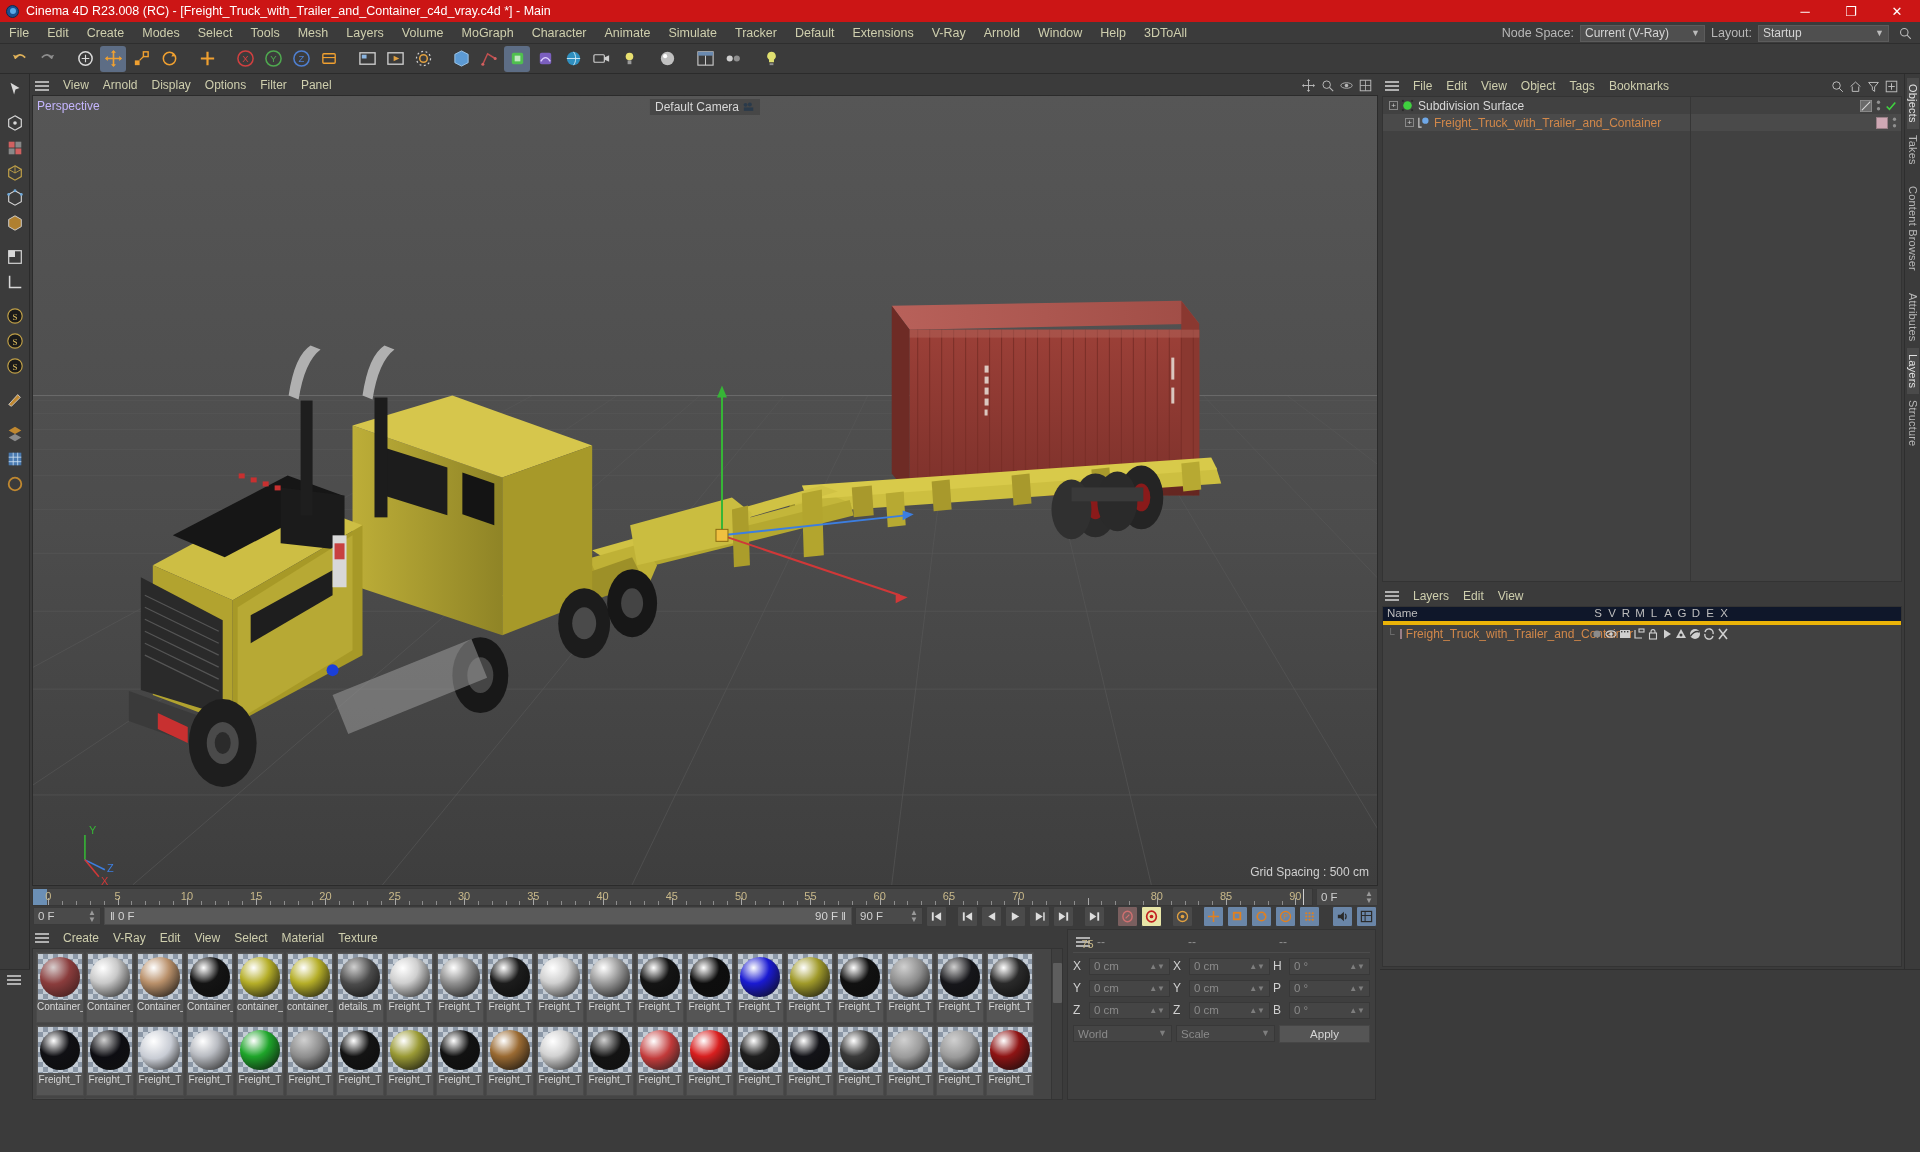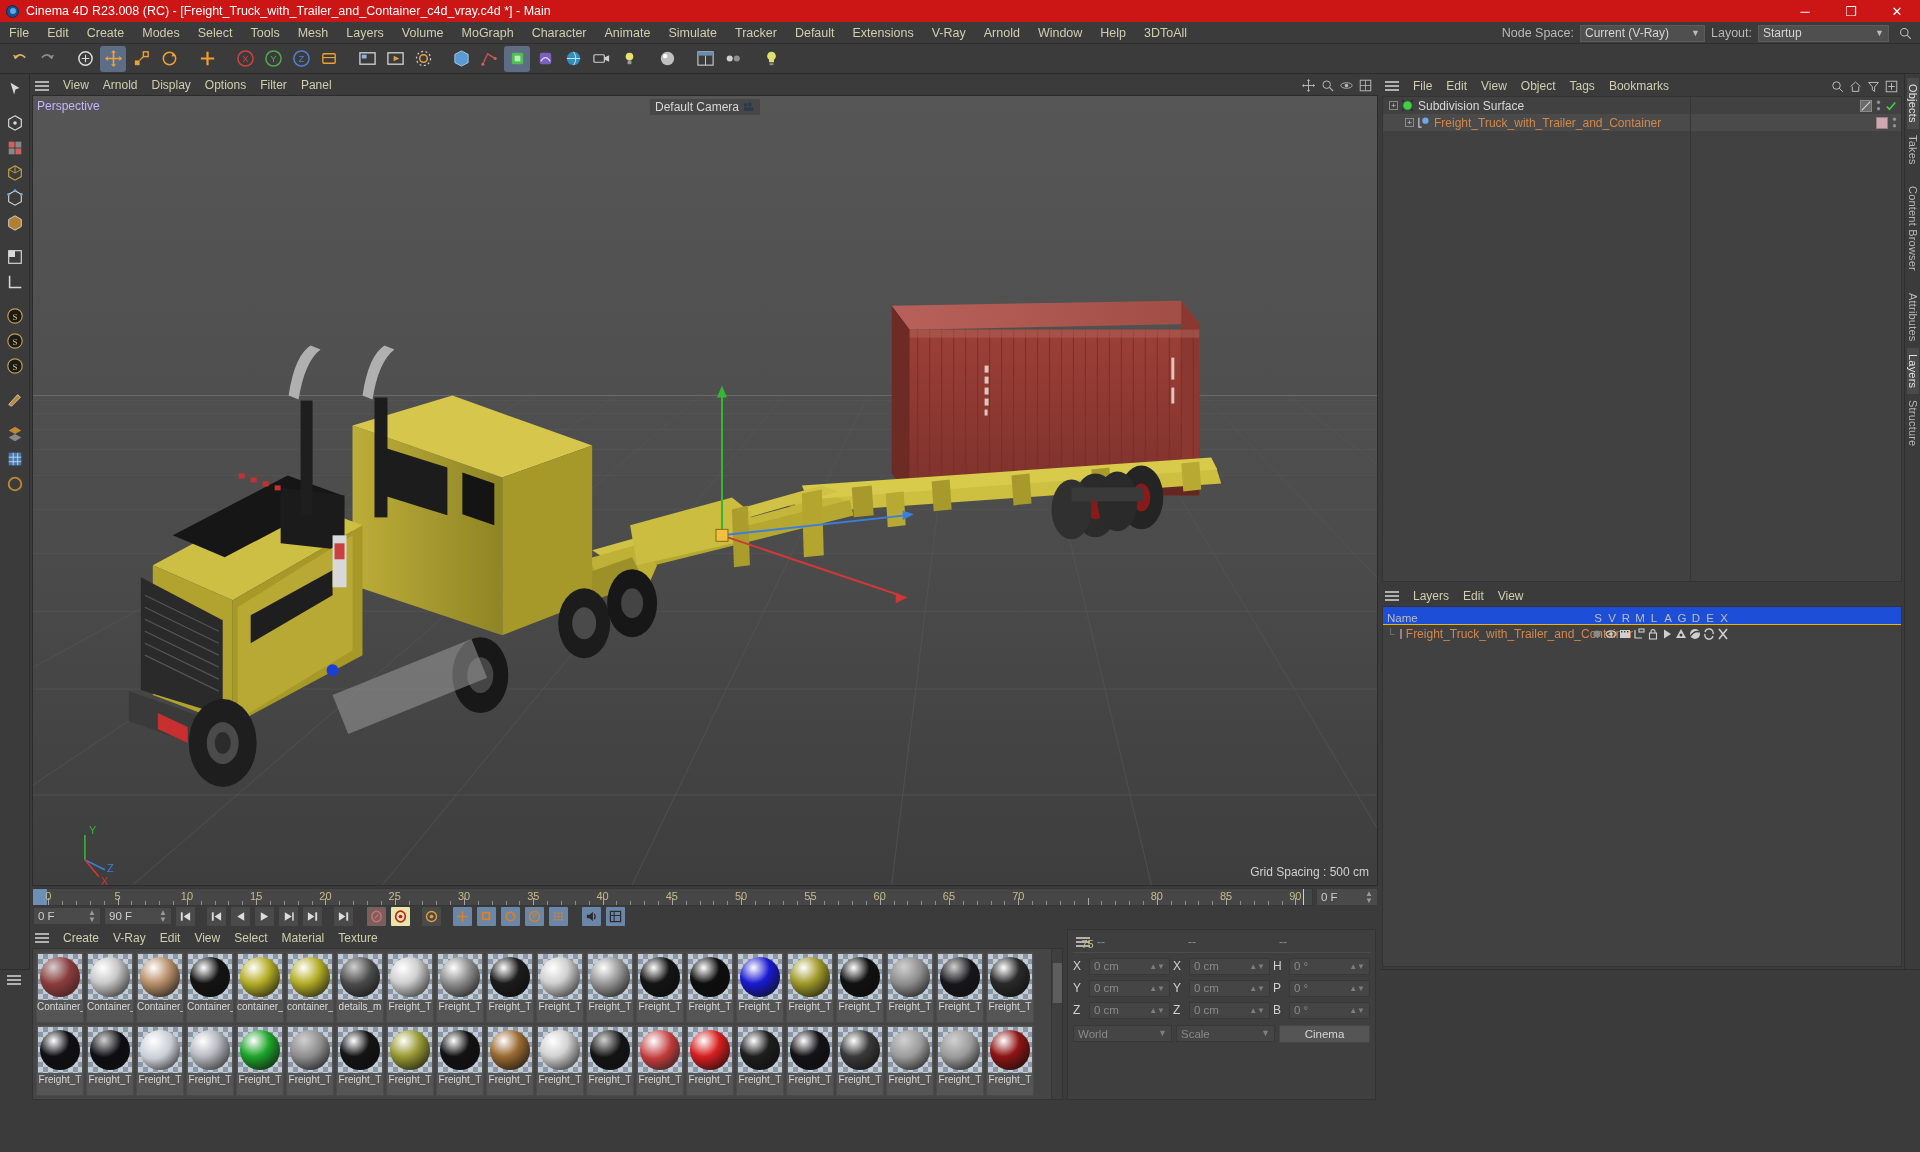--- a/index.html
+++ b/index.html
@@ -111,21 +111,21 @@
   .objrow{height:17px;display:flex;align-items:center;padding-left:4px;font-size:12px;position:relative;}
   .objrow.sel{background:#4a4a4a;}
   .objrow .nm{color:#d8d8d8;}
   .objrow .nm.orange{color:#d2884a;}
   .plusbox{width:9px;height:9px;border:1px solid #888;font-size:8px;line-height:7px;text-align:center;color:#ccc;margin-right:3px;}
   .treeline{color:#777;margin-right:1px;font-size:11px;}
   .objtags{position:absolute;right:4px;display:flex;align-items:center;gap:4px;}
   #objcolsplit{position:absolute;right:210px;top:0;bottom:0;width:1px;background:#363636;}
 
   #layerpanel{flex:1;display:flex;flex-direction:column;padding:2px;}
-  #layerhdr{height:18px;background:#1d4ed8;display:flex;align-items:flex-end;font-size:11.5px;color:#bdbdbd;border-bottom:1px solid #eab308;}
+  #layerhdr{height:18px;background:#0f172a;display:flex;align-items:flex-start;font-size:11.5px;color:#bdbdbd;border-bottom:4px solid #eab308;}
   #layerhdr .nmcol{width:208px;padding-left:4px;}
   #layerhdr .fl{width:14px;text-align:center;}
   .layerrow{height:17px;display:flex;align-items:center;font-size:12px;padding-left:4px;}
   .layerrow .nmcol{width:204px;display:flex;align-items:center;gap:4px;color:#d2884a;}
   .layerrow .ic{width:14px;text-align:center;color:#bcbcbc;font-size:11px;}
   .chip{width:10px;height:10px;background:#cfa8b4;border:1px solid #9a7f88;}
 
   
   #rdock{width:16px;background:#3b3b3b;border-left:1px solid #2e2e2e;display:flex;flex-direction:column;align-items:center;padding-top:4px;}
   .vtab{writing-mode:vertical-rl;font-size:11px;color:#b8b8b8;padding:6px 0;letter-spacing:.2px;}
@@ -834,20 +834,24 @@
         <span>0 F</span>
           <span class="sp">▲<br>▼</span>
       </div>
     </div>
 
     <div id="transport">
       <div class="numf" style="width:68px">
         <span>0 F</span>
           <span class="sp">▲<br>▼</span>
       </div>
+      <div id="greenbar">
+        <span>‖ <span>0 F</span></span>
+        <span><span>90 F</span> ‖</span>
+      </div>
       <div class="numf" style="width:68px">
         <span>90 F</span>
           <span class="sp">▲<br>▼</span>
       </div>
       <div class="tbtn">
           <svg width="13" height="13" viewBox="0 0 14 14">
             <rect x="2" y="2.5" width="2" height="9" fill="#ddd"></rect>
             <path d="M12 2.5v9L5 7z" fill="#ddd"></path>
           </svg>
         </div>
@@ -1254,21 +1258,21 @@
             </div>
           <div id="crow4">
             <div class="cfield" style="flex:1">
               <span>World</span>
                 <span class="sp" style="font-size:9px">▼</span>
             </div>
             <div class="cfield" style="flex:1">
               <span>Scale</span>
                 <span class="sp" style="font-size:9px">▼</span>
             </div>
-            <div class="cbtn">Cinema</div>
+            <div class="cbtn">Apply</div>
           </div>
         </div>
       </div>
     </div>
   </div>
 
   <div id="rightcol">
     <div id="objpanel">
       <div class="pmenu">
         <div class="hamb">

